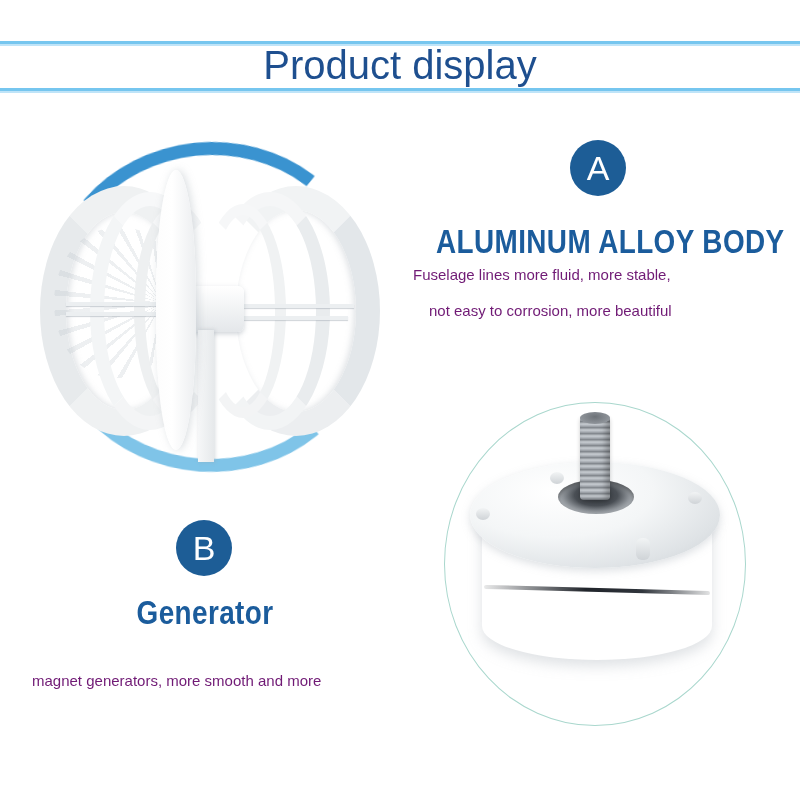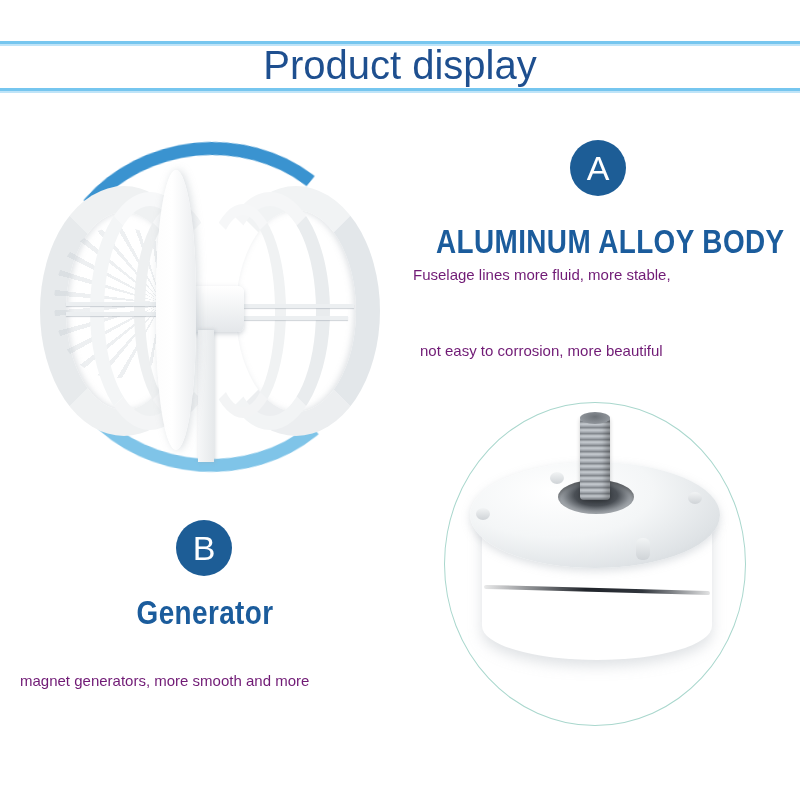--- a/index.html
+++ b/index.html
@@ -99,41 +99,41 @@
     transform-origin: 50% 50%;
   }
   .body-line {
     position: absolute;
     font-size: 15px;
     color: #701a75;
     white-space: nowrap;
     font-weight: 400;
   }
   .section-a .body-line.l1 { left: 13px; top: 136px; }
-  .section-a .body-line.l2 { left: 20px; top: 172px; margin-top: 40px; }
+  .section-a .body-line.l2 { left: 29px; top: 172px; }
 
   
   .section-b {
     position: absolute;
     left: 0px;
     top: 500px;
     width: 460px;
     height: 250px;
   }
   .section-b .badge { left: 176px; top: 20px; }
   .section-b .heading {
     left: 0px;
     top: 93px;
     width: 410px;
     text-align: center;
     font-size: 34px;
     letter-spacing: 0.5px;
   }
   .section-b .body-line.l1 { left: 26px; top: 136px; }
-  .section-b .body-line.l2 { left: 20px; top: 172px; }
+  .section-b .body-line.l2 { left: 32px; top: 172px; }
   .section-b .body-line.l3 { left: 26px; top: 208px; }
 
   
   .turbine-figure {
     position: absolute;
     left: 30px;
     top: 130px;
     width: 360px;
     height: 360px;
   }

